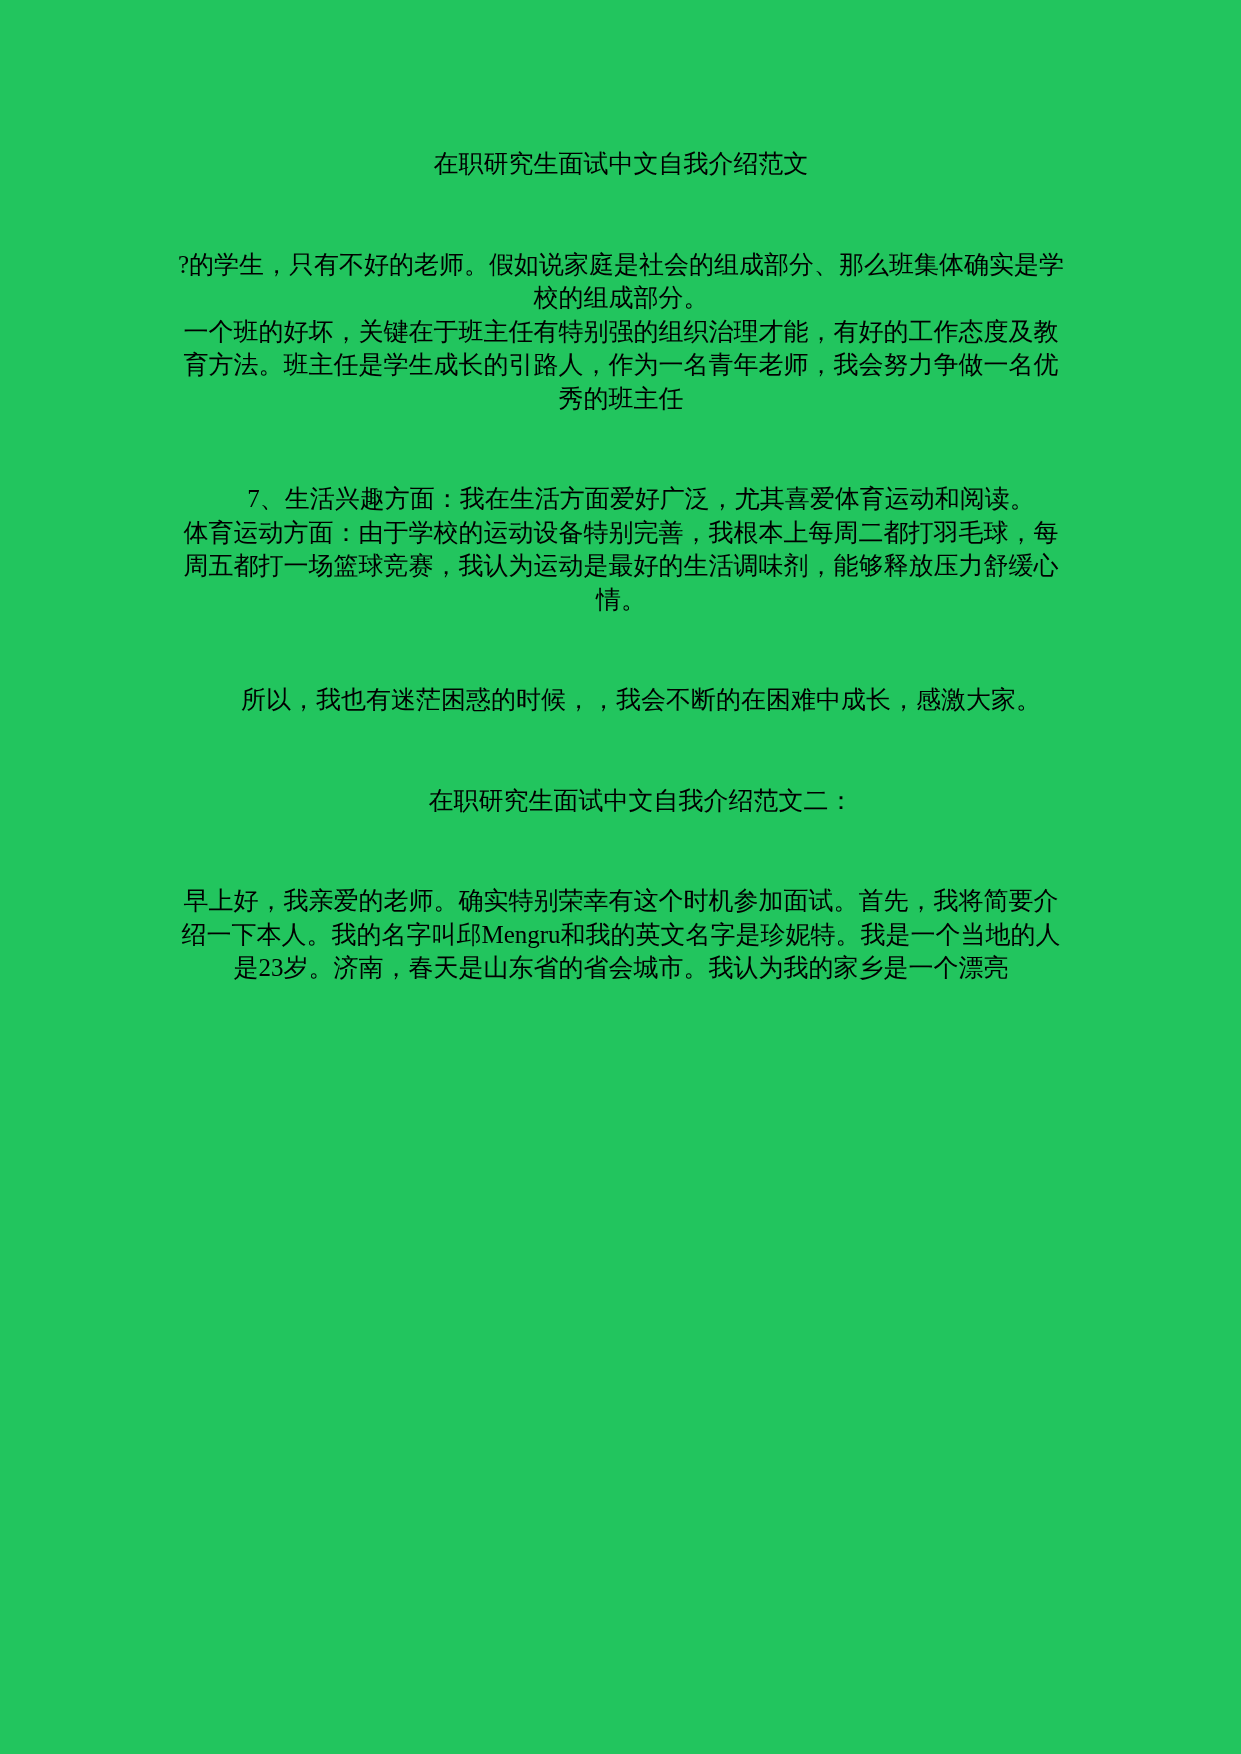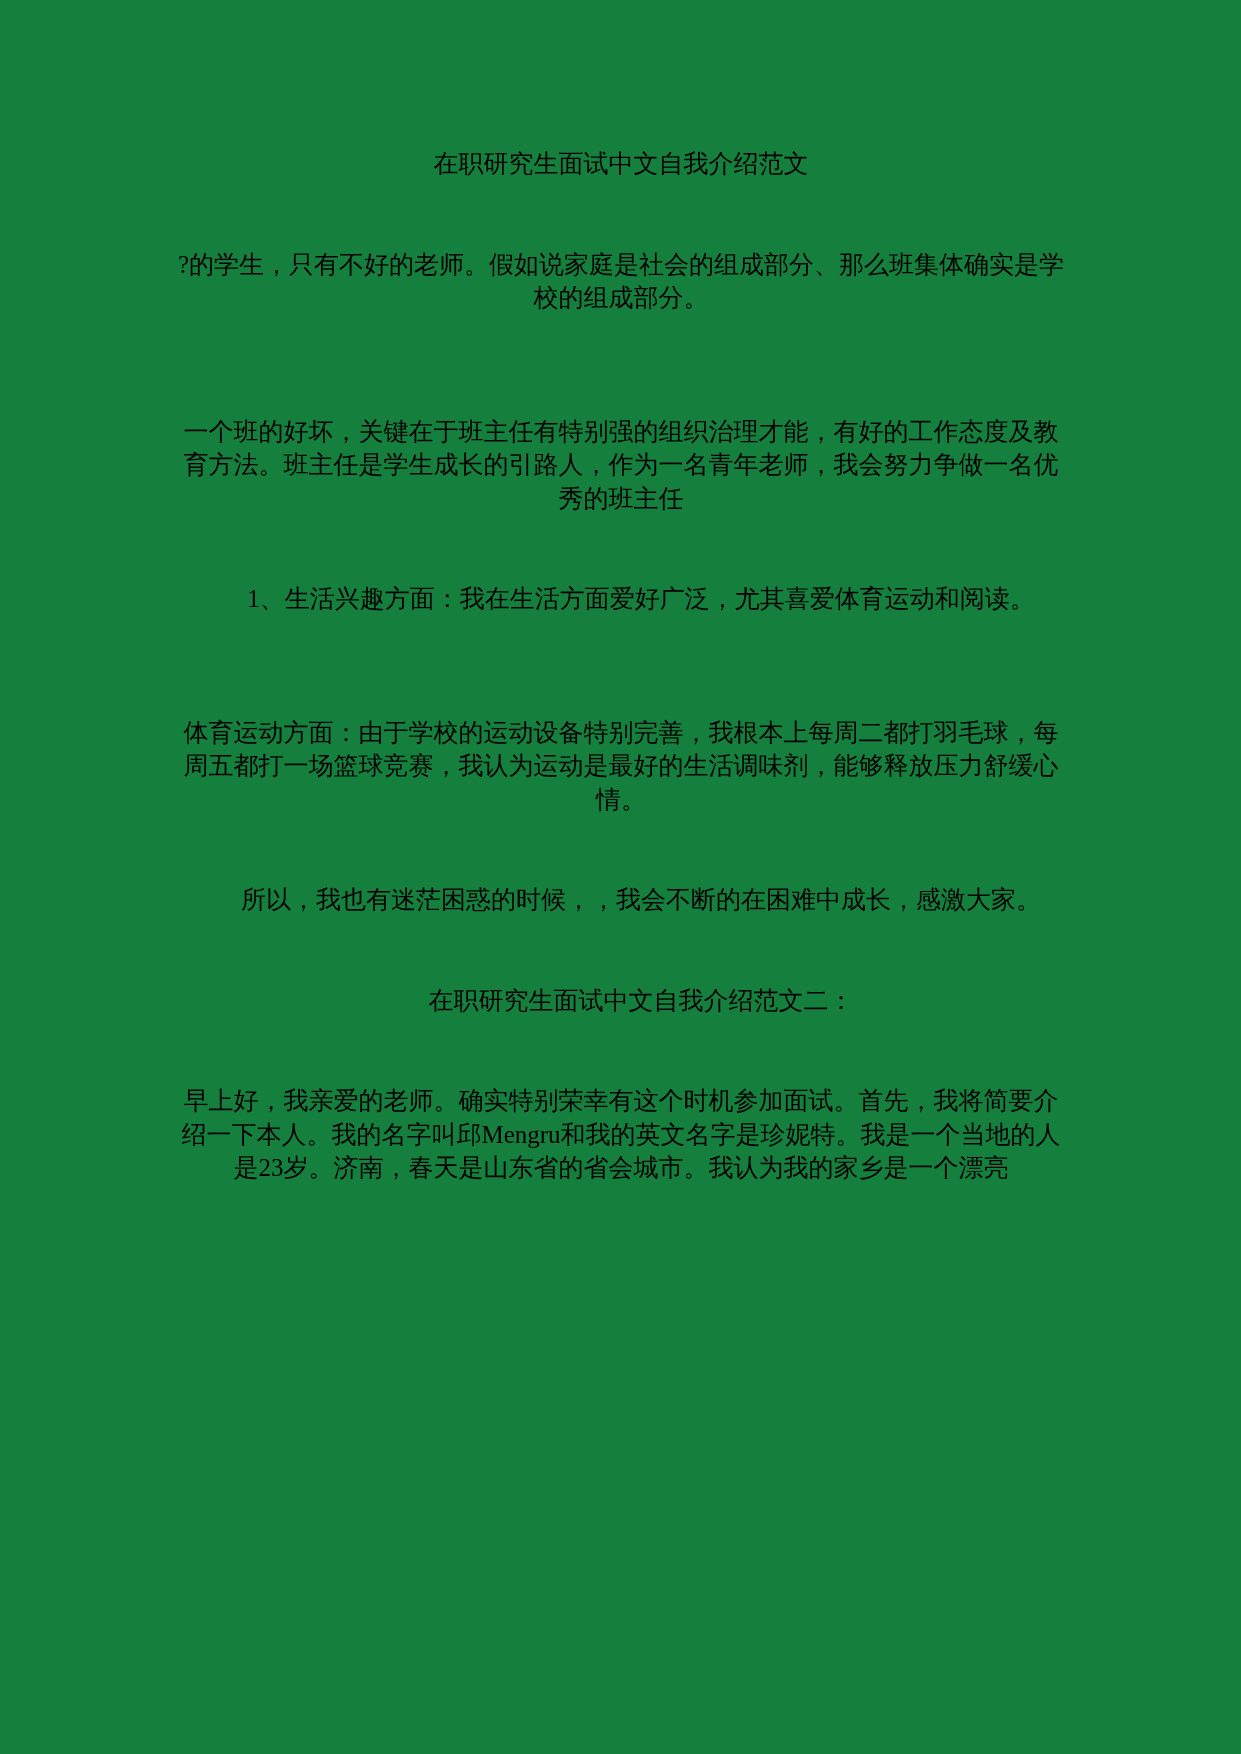--- a/index.html
+++ b/index.html
@@ -5,21 +5,21 @@
   html, body {
     margin: 0;
     padding: 0;
     background: #ffffff;
   }
   .page {
     position: relative;
     width: 1241px;
     height: 1754px;
     box-sizing: border-box;
-    background: #15803d;
+    background: #22c55e;
     padding: 147px 174px 0 175px;
     font-family: "Liberation Serif", "DejaVu Serif", serif;
     font-size: 25px;
     line-height: 33.5px;
     color: #000000;
     overflow: hidden;
   }
   .doc-title {
     font-size: 25px;
     font-weight: normal;
@@ -28,35 +28,35 @@
     padding: 0;
   }
   .para {
     margin: 0;
     padding: 0;
     text-align: center;
     white-space: pre-line;
     word-break: break-all;
   }
   .mt2 { margin-top: 67px; }   
-  .mt3 { margin-top: 100px; }  
+  .mt3 { }  
   .indent { text-indent: 40px; }
 </style>
 </head>
 <body>
 
 <div class="page">
 
   <h1 class="doc-title">在职研究生面试中文自我介绍范文</h1>
 
   <p class="para mt2">?的学生，只有不好的老师。假如说家庭是社会的组成部分、那么班集体确实是学校的组成部分。</p>
 
   <p class="para mt3">一个班的好坏，关键在于班主任有特别强的组织治理才能，有好的工作态度及教育方法。班主任是学生成长的引路人，作为一名青年老师，我会努力争做一名优秀的班主任</p>
 
-  <p class="para mt2 indent">1、生活兴趣方面：我在生活方面爱好广泛，尤其喜爱体育运动和阅读。</p>
+  <p class="para mt2 indent">7、生活兴趣方面：我在生活方面爱好广泛，尤其喜爱体育运动和阅读。</p>
 
   <p class="para mt3">体育运动方面：由于学校的运动设备特别完善，我根本上每周二都打羽毛球，每周五都打一场篮球竞赛，我认为运动是最好的生活调味剂，能够释放压力舒缓心情。</p>
 
 
 
   <p class="para mt2 indent">所以，我也有迷茫困惑的时候，，我会不断的在困难中成长，感激大家。</p>
 
   <p class="para mt2 indent">在职研究生面试中文自我介绍范文二：</p>
 
   <p class="para mt2">早上好，我亲爱的老师。确实特别荣幸有这个时机参加面试。首先，我将简要介绍一下本人。我的名字叫邱Mengru和我的英文名字是珍妮特。我是一个当地的人是23岁。济南，春天是山东省的省会城市。我认为我的家乡是一个漂亮</p>

